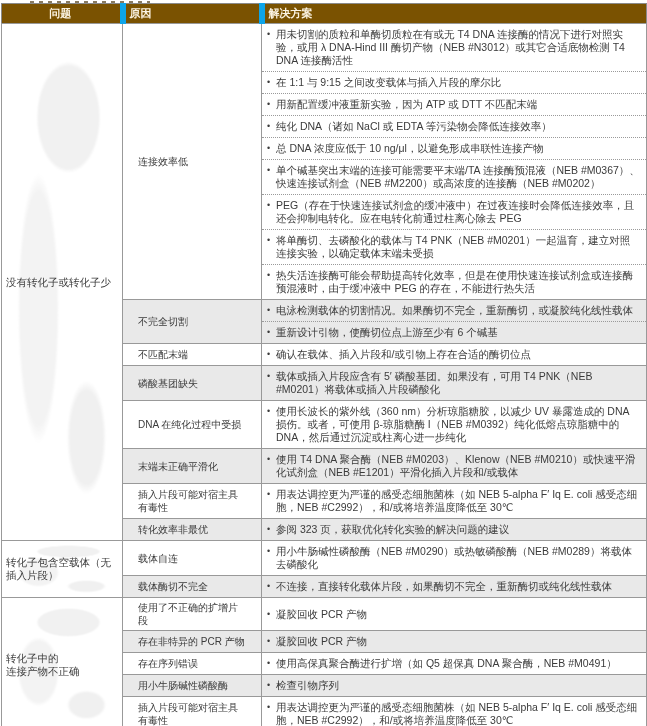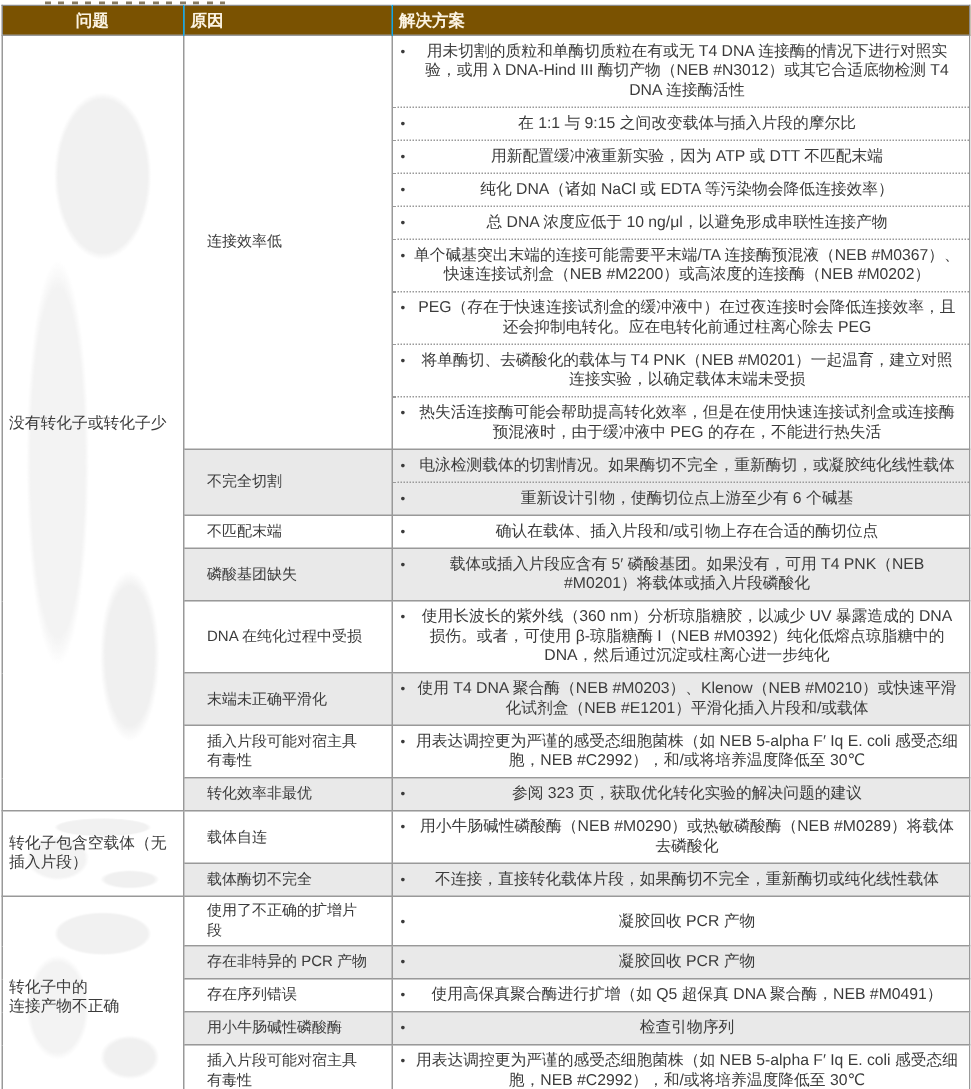--- a/index.html
+++ b/index.html
@@ -20,21 +20,21 @@
     border:1px solid #8a8a8a;
     color:#3b3b3b;
   }
   col.c-problem{width:121px;}
   col.c-cause{width:139px;}
   col.c-solution{width:385px;}
   th{
     background:#7a5201;color:#fbf3e2;
     font-size:11px;font-weight:bold;text-align:left;
     padding:2px 5px 2px 4px;height:12px;
-    border-left:1px solid #0ea5e9;
+    border-left:6px solid #0ea5e9;
   }
   th:first-child{border-left:none;text-align:center;}
   td{
     border:1px solid #999;
     font-size:10.5px;line-height:13px;
     vertical-align:middle;
   }
   td.problem{
     padding:3px 4px;white-space:pre-line;
     background:
@@ -48,21 +48,21 @@
   tr.shade td.cause, tr.shade td.solution{background:#e9e9e9;}
   .bullet{
     display:flex;align-items:flex-start;
     padding:4px 6px 4px 5px;
     border-top:1px dotted #9a9a9a;
   }
   .bullet:first-child{border-top:none;}
   .dot{
     flex:0 0 9px;font-size:9px;line-height:13px;color:#3b3b3b;
   }
-  .btxt{flex:1;text-align:center;}
+  .btxt{flex:1;}
 </style>
 </head>
 <body>
 
 <div id="top-strip">
     <span class="frag"></span>
   </div>
 
 <table class="ts">
   <colgroup>

